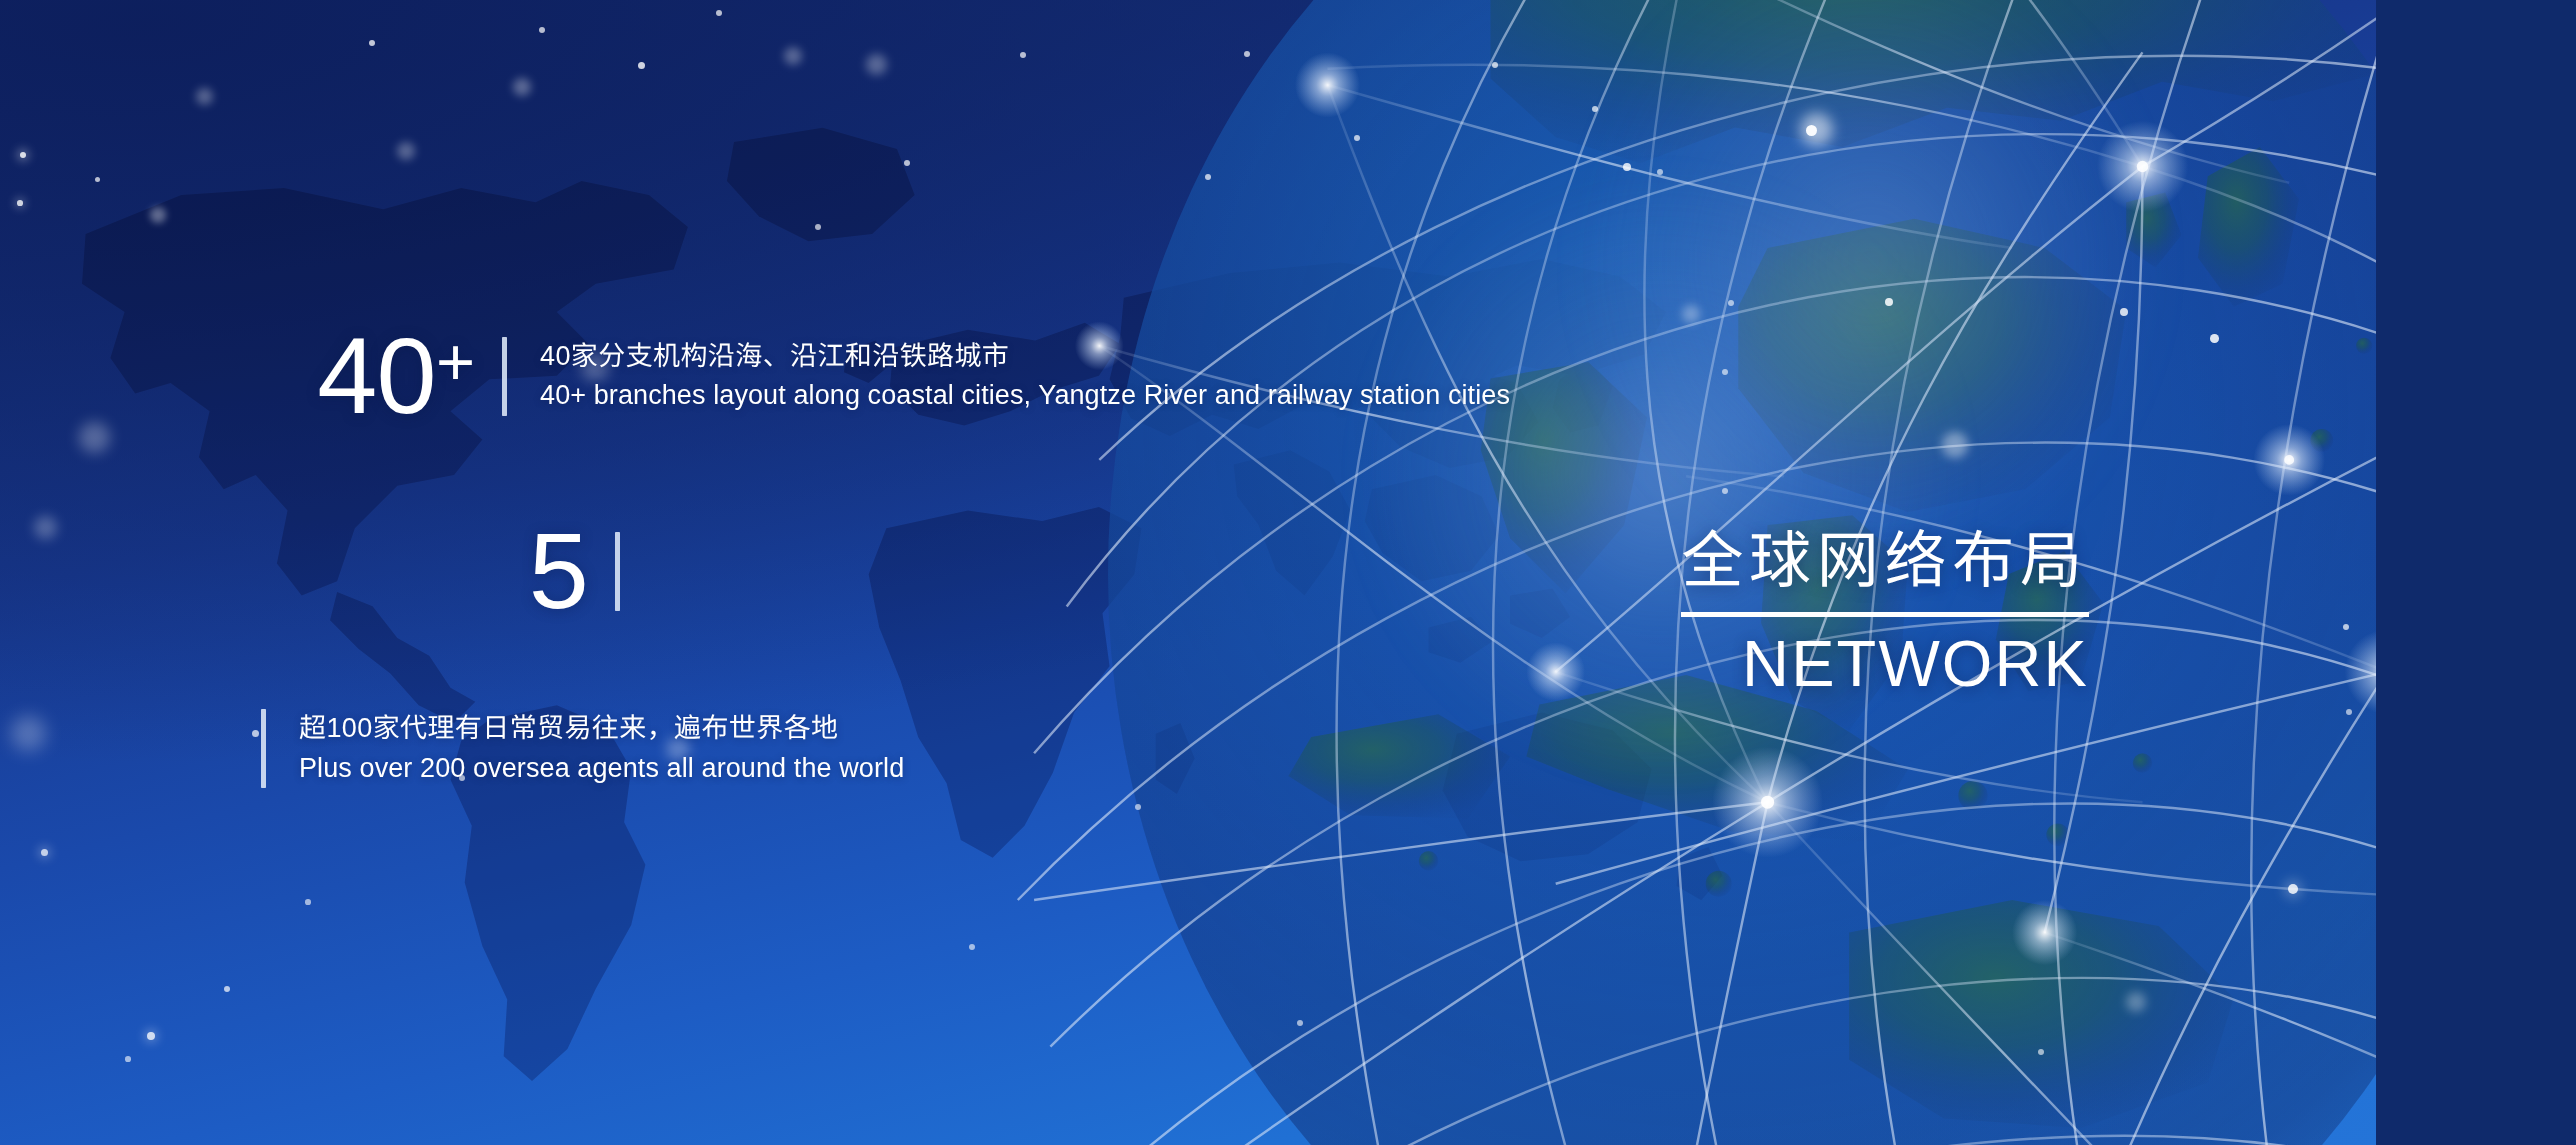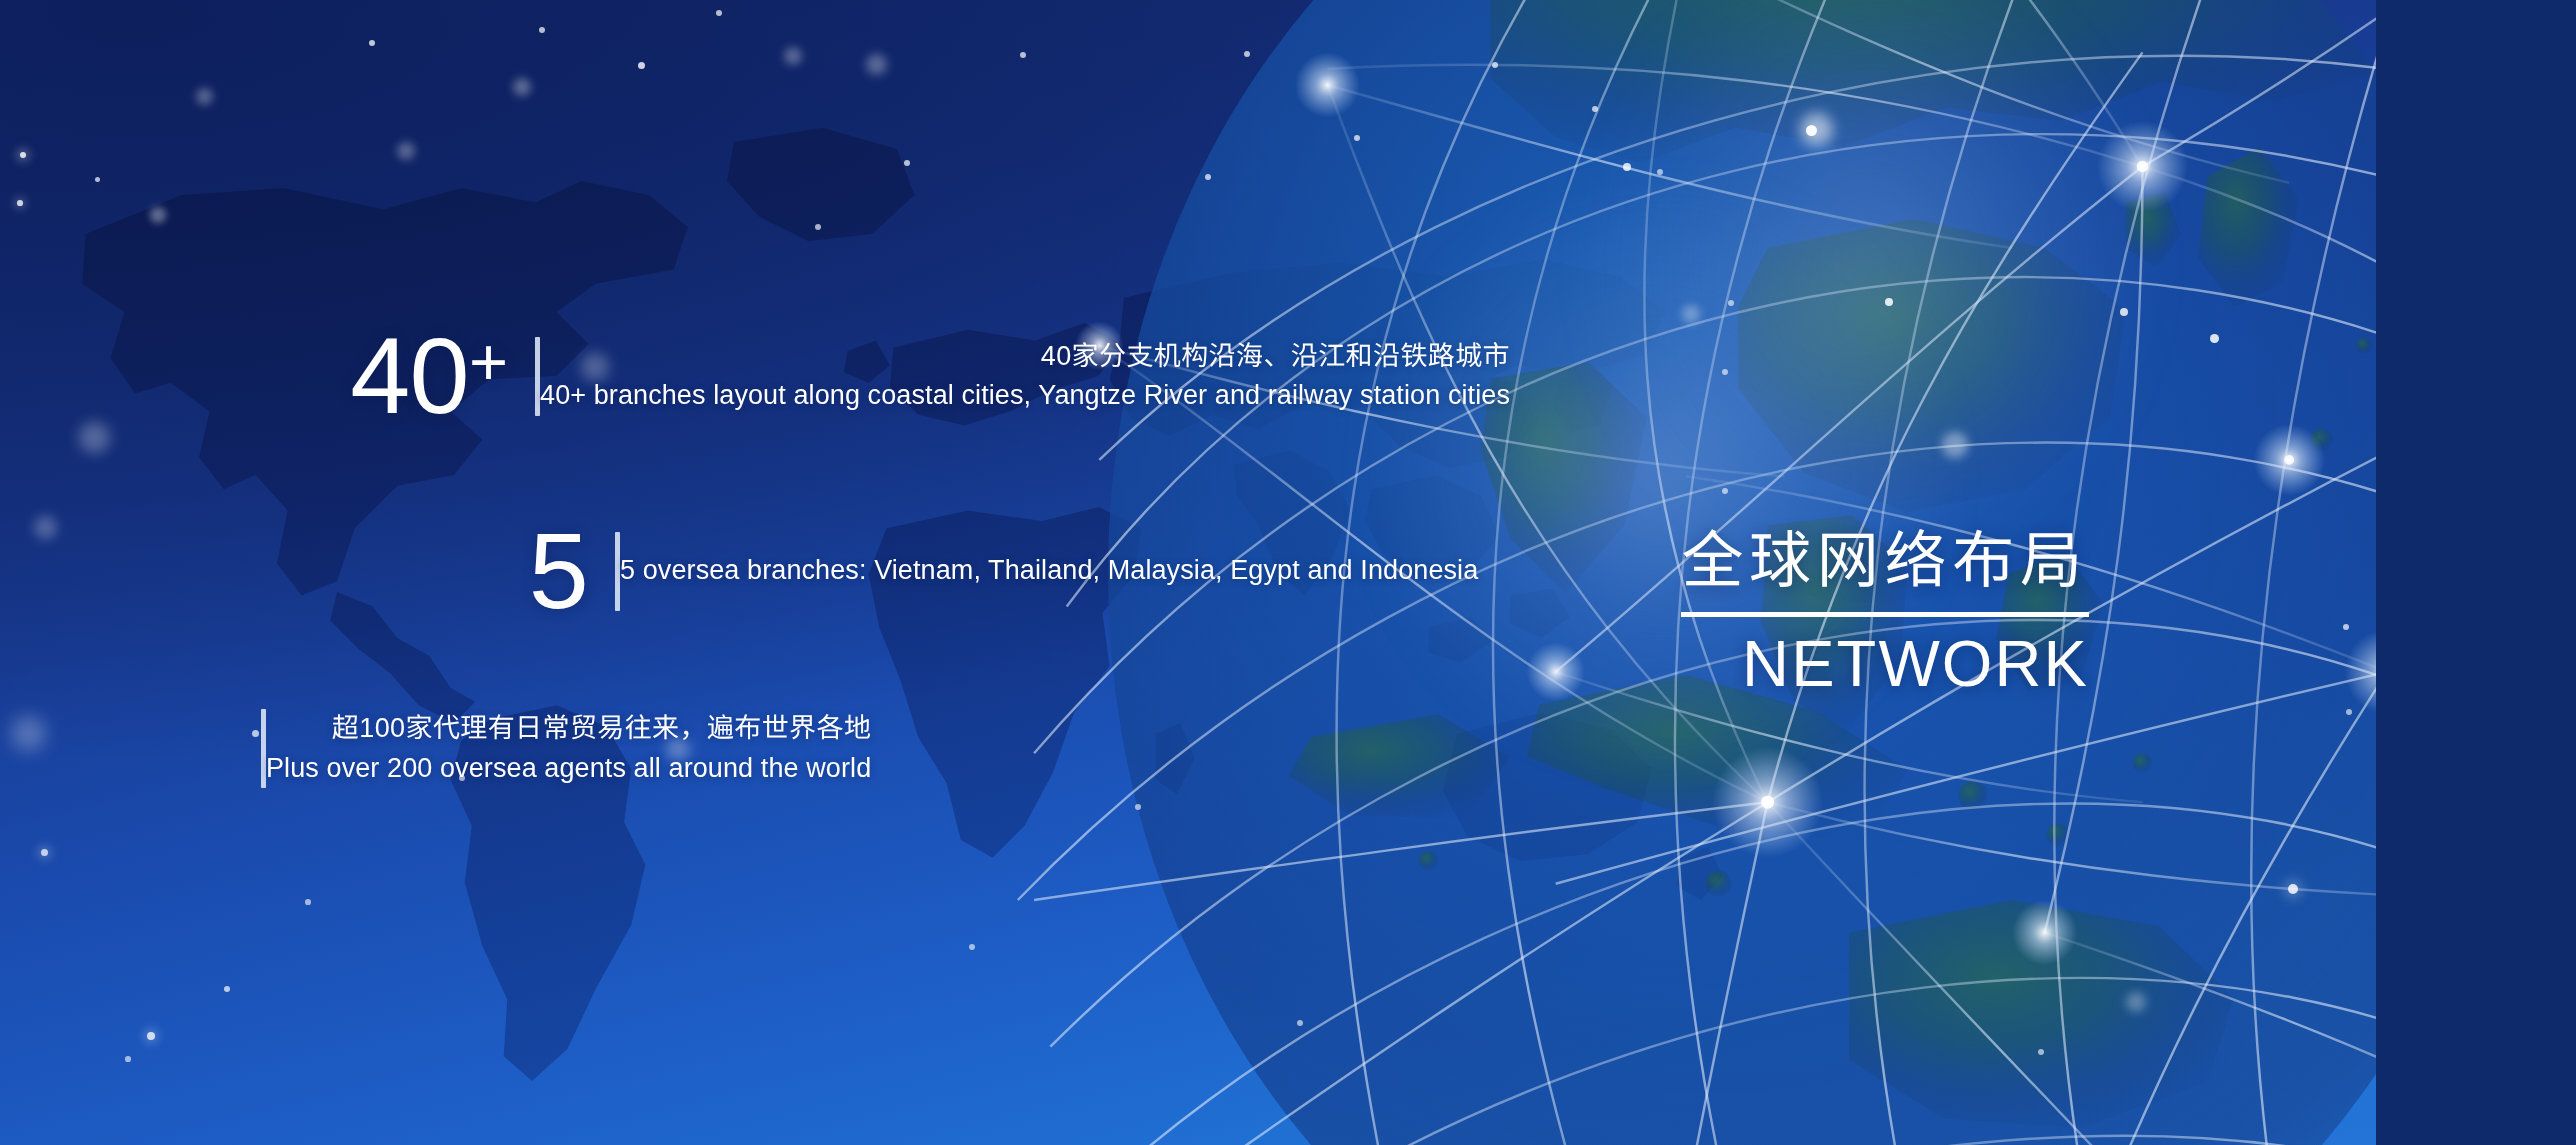--- a/index.html
+++ b/index.html
@@ -153,23 +153,23 @@
   .stat-divider{
     width:5px;
     height:79px;
     margin-left:27px;
     background:rgba(222,232,248,0.88);
     border-radius:0.7px;
     flex:0 0 auto;
   }
 
   .stat-text{
+    margin-left:33px;
     color:#ffffff;
     white-space:nowrap;
-    text-align:right;
   }
   .stat-cn{
     font-size:27px;
     line-height:1.45;
     letter-spacing:0.4px;
     text-shadow:0 0.7px 7px rgba(10,28,80,0.45);
   }
   .stat-en{
     font-size:27px;
     line-height:1.45;
@@ -480,21 +480,20 @@
       <div class="stat-text">
         <div class="stat-cn">40家分支机构沿海、沿江和沿铁路城市</div>
         <div class="stat-en">40+ branches layout along coastal cities, Yangtze River and railway station cities</div>
       </div>
     </div>
 
     <div class="stat-row r2">
       <div class="stat-number"><span>5</span><span class="plus"></span></div>
       <div class="stat-divider"></div>
       <div class="stat-text">
-        <div class="stat-en">5 oversea branches: Vietnam, Thailand, Malaysia, Egypt and Indonesia</div>
       </div>
     </div>
 
     <div class="stat-row r3">
       <div class="stat-divider"></div>
       <div class="stat-text">
         <div class="stat-cn">超100家代理有日常贸易往来，遍布世界各地</div>
         <div class="stat-en">Plus over 200 oversea agents all around the world</div>
       </div>
     </div>

